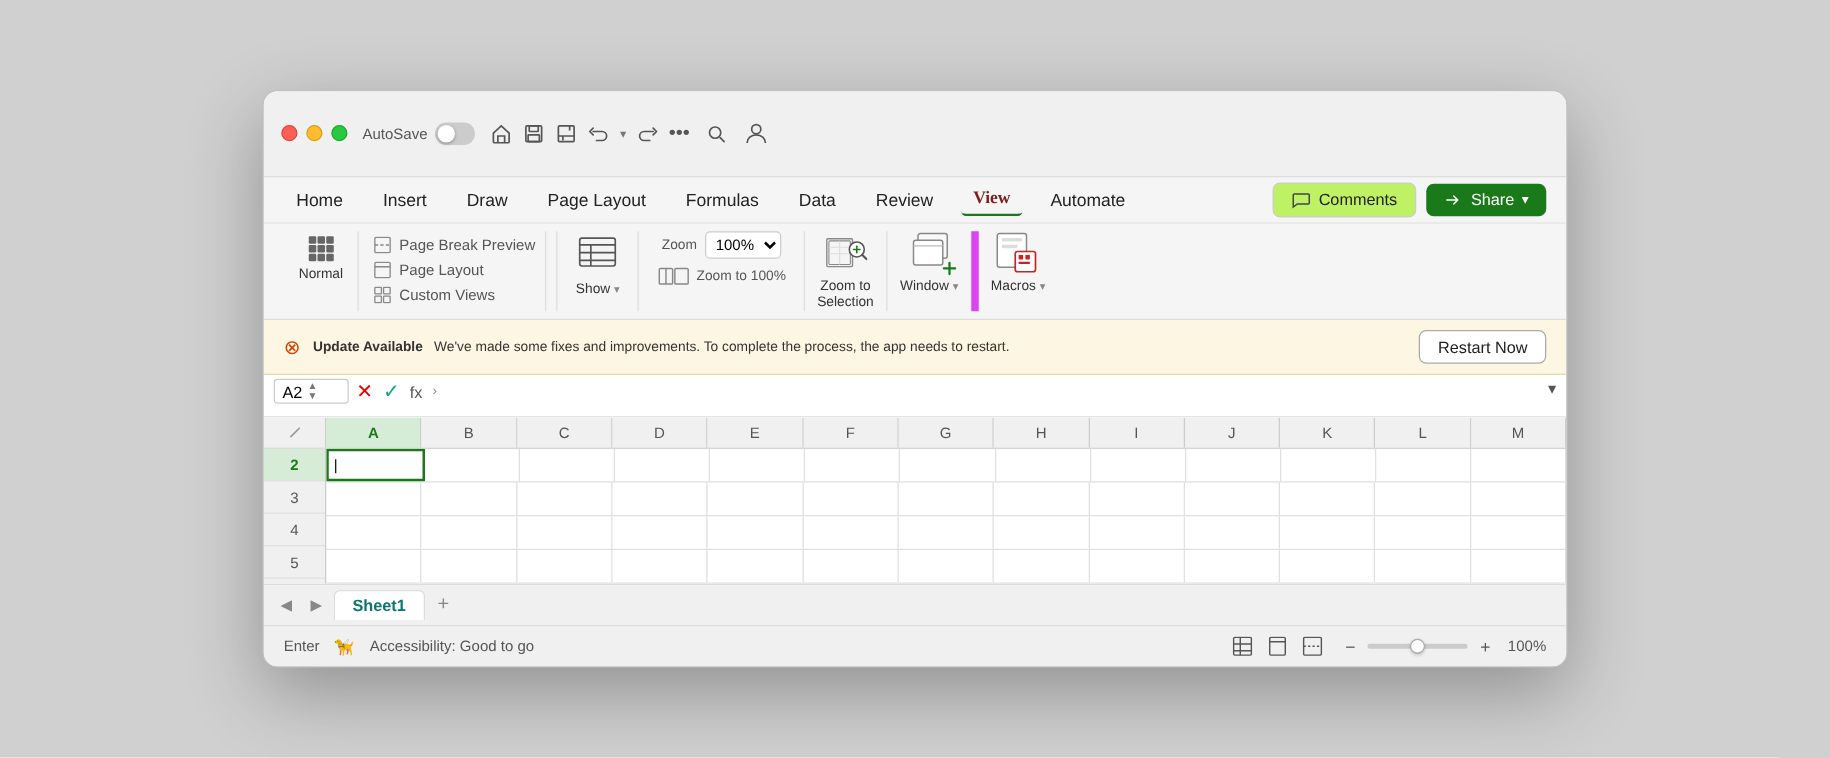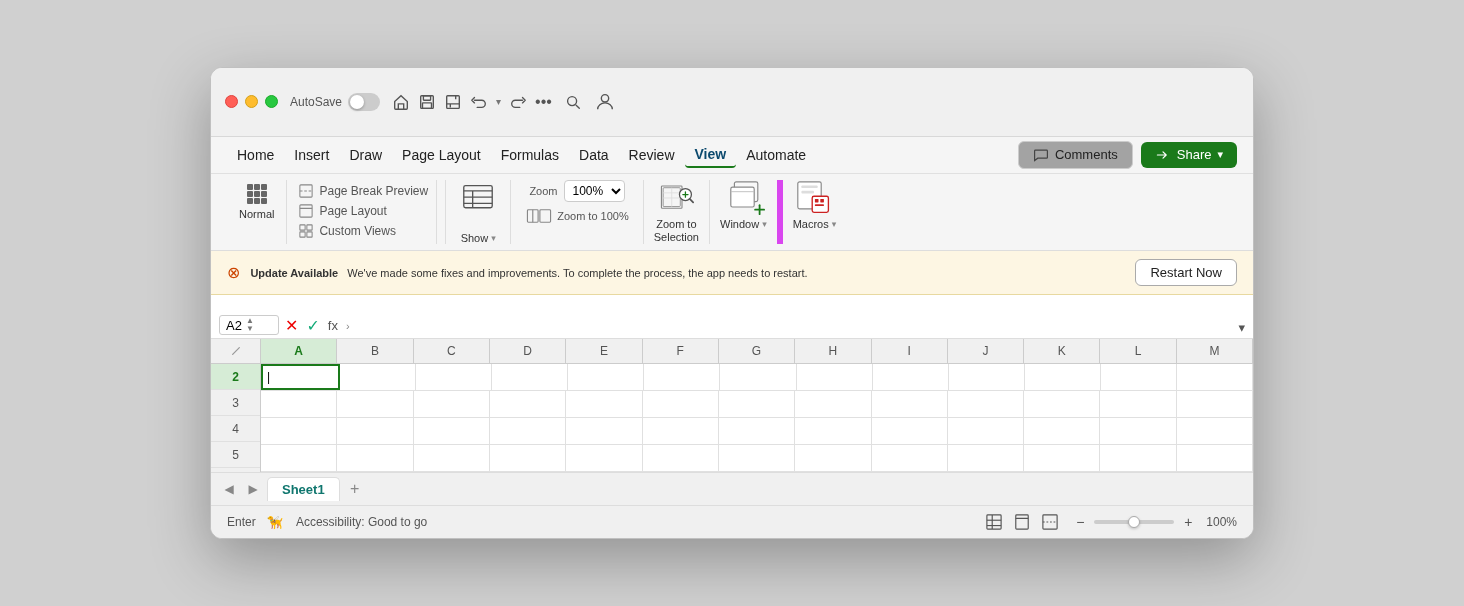--- a/index.html
+++ b/index.html
@@ -104,36 +104,37 @@
       padding: 4px 10px;
       font-size: 14px;
       color: #222;
       cursor: pointer;
       border-radius: 4px;
       white-space: nowrap;
     }
     .menu-item.active {
       font-weight: 600;
       border-bottom: 2px solid #1a7a1a;
-      color: #0c4a6e;
+      color: #7f1d1d;
+      font-family: Liberation Serif, serif;
     }
     .menu-bar-right {
       margin-left: auto;
       display: flex;
       gap: 8px;
       align-items: center;
     }
     .btn-comments {
       display: flex;
       align-items: center;
       gap: 6px;
       padding: 5px 14px;
       border: 1.5px solid #ccc;
       border-radius: 6px;
-      background: #a3a3a3;
+      background: #bef264;
       font-size: 13px;
       cursor: pointer;
       color: #222;
     }
     .btn-share {
       display: flex;
       align-items: center;
       gap: 6px;
       padding: 5px 14px;
       background: #1a7a1a;
@@ -159,21 +160,21 @@
       grid-template-rows: repeat(3,6px);
       gap: 1px;
     }
     .grid-cell { background: #666; border-radius: 1px; }
     .show-group {
       display: flex;
       flex-direction: column;
       align-items: center;
       padding: 0 10px;
       border-right: 1px solid #ddd;
-      gap: 16px;
+      gap: 4px;
     }
     .show-btn {
       width: 44px;
       height: 36px;
       display: flex;
       align-items: center;
       justify-content: center;
       border-radius: 4px;
       cursor: pointer;
     }
@@ -269,24 +270,24 @@
       font-size: 13px;
       cursor: pointer;
       color: #222;
       white-space: nowrap;
     }
     
     .formula-bar {
       background: white;
       border-bottom: 1px solid #ddd;
       display: flex;
-      align-items: flex-end;
+      align-items: flex-start;
       padding: 3px 8px;
       gap: 6px;
-      height: 44px;
+      height: 34px;
     }
     .cell-ref {
       display: flex;
       align-items: center;
       border: 1px solid #ccc;
       border-radius: 3px;
       padding: 1px 6px;
       font-size: 13px;
       min-width: 60px;
       background: white;
@@ -612,21 +613,21 @@
       <span>
         <svg width="22" height="22" viewBox="0 0 24 24" fill="none" stroke="#555" stroke-width="1.5">
           <circle cx="12" cy="8" r="4"></circle>
           <path d="M4 20c0-4 3.6-7 8-7s8 3 8 7"></path>
         </svg>
       </span>
     </div>
   </div>
 
   <div class="menu-bar">
-    <div id="menu-items-container" style="display:flex;gap:0;align-items:center;">
+    <div id="menu-items-container" style="display:flex;gap:12px;align-items:center;">
         <div class="menu-item">Home</div>
         <div class="menu-item">Insert</div>
         <div class="menu-item">Draw</div>
         <div class="menu-item">Page Layout</div>
         <div class="menu-item">Formulas</div>
         <div class="menu-item">Data</div>
         <div class="menu-item">Review</div>
         <div class="menu-item active">View</div>
         <div class="menu-item">Automate</div>
       </div>

